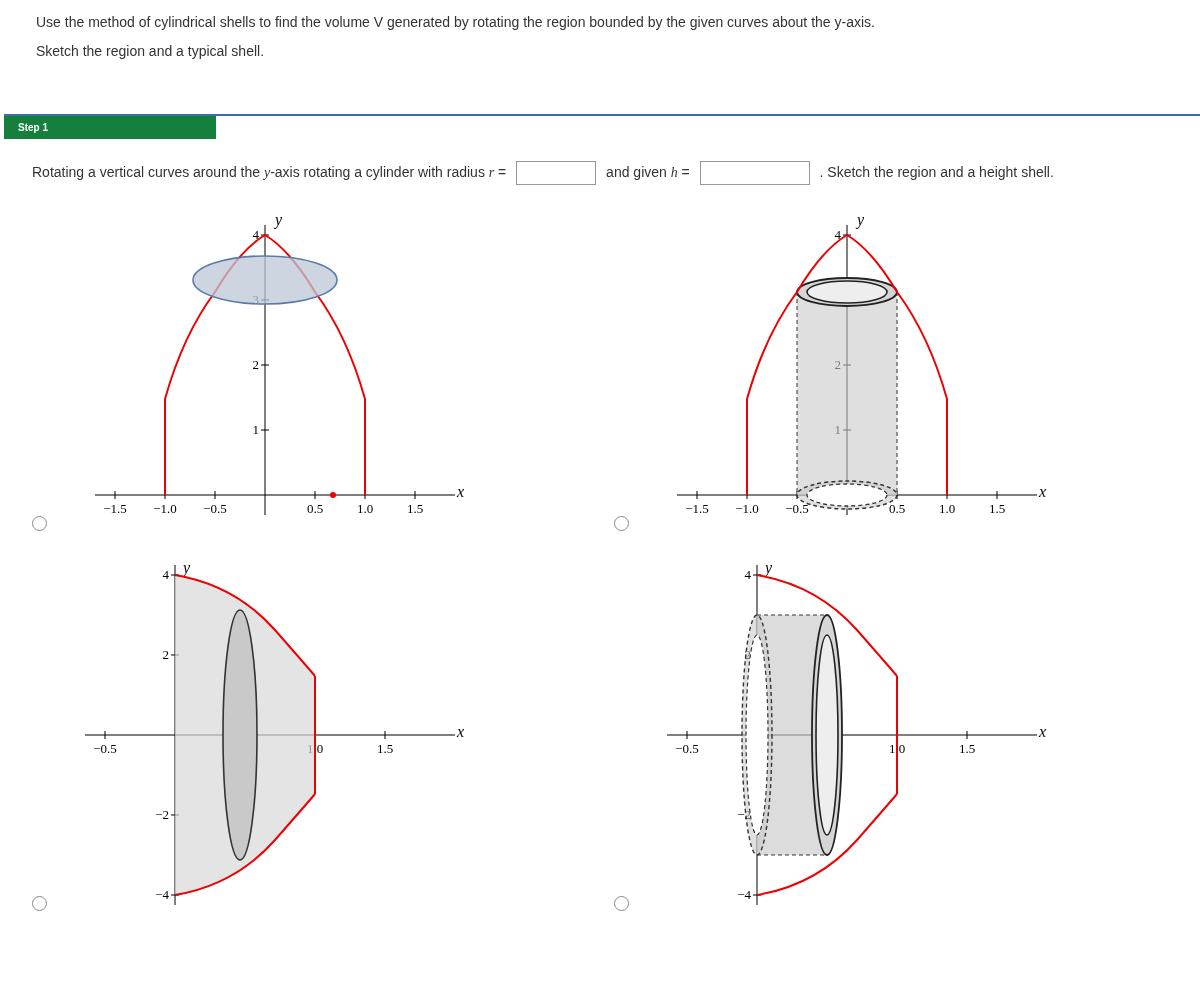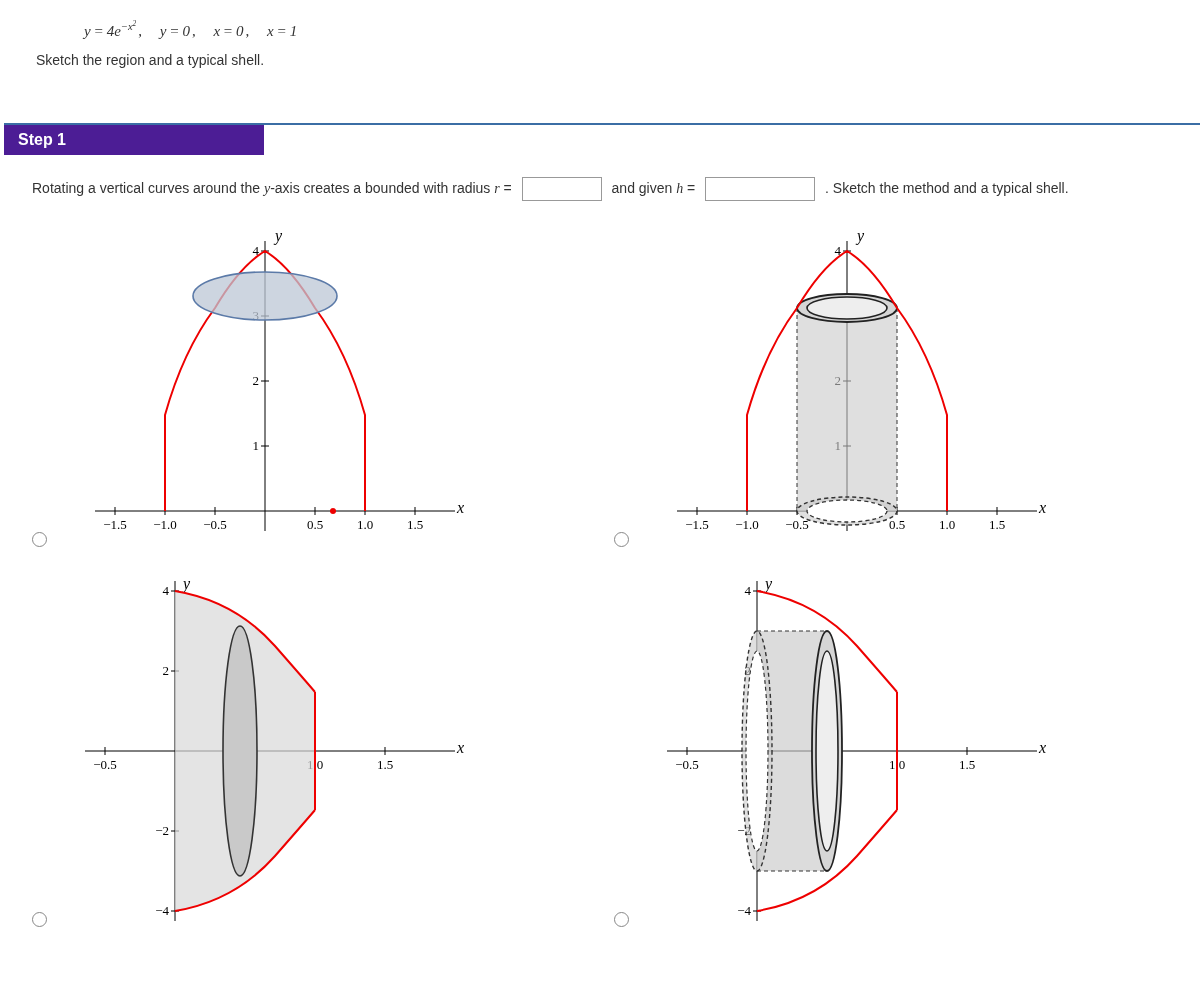--- a/index.html
+++ b/index.html
@@ -17,26 +17,26 @@
   .eqline .rm { font-style: normal; }
   .comma { font-style: normal; margin: 0 14px 0 2px; }
   .sketch-line { margin-top: 6px; }
   .step-bar {
     background: #fff;
     border-top: 2px solid #3b6ea5;
     margin-top: 28px;
   }
   .step-tab {
     display: inline-block;
-    background: #4c1d95;
+    background: #15803d;
     color: #fff;
     font-weight: bold;
-    font-size: 16px;
+    font-size: 10px;
     padding: 6px 14px;
-    width: 260px;
+    width: 212px;
   }
   .step-content { padding: 22px 14px 12px 28px; }
   .sentence { line-height: 1.6; vertical-align: middle; }
   .sentence .it { font-style: italic; font-family:'Times New Roman',serif; }
   .blank {
     display:inline-block;
     width: 80px; height: 24px;
     border: 1px solid #999;
     vertical-align: middle;
     margin: 0 6px;
@@ -66,40 +66,35 @@
   .graph {
     width: 400px;
     flex: 0 0 auto;
   }
   sup { font-size: 0.7em; }
 </style>
 </head>
 <body>
 
 <div class="problem-area">
-  <div class="eqline">
-    <span class="it">y</span> <span class="rm">=</span> 4<span class="it">e</span><sup>−<span class="it">x</span><sup>2</sup></sup><span class="comma">,</span>
-    <span class="it">y</span> <span class="rm">=</span> 0<span class="comma">,</span>
-    <span class="it">x</span> <span class="rm">=</span> 0<span class="comma">,</span>
-    <span class="it">x</span> <span class="rm">=</span> 1
-  </div>
+  <div class="problem-text">Use the method of cylindrical shells to find the volume V generated by rotating the region bounded by the given curves about the y-axis.</div>
   <div class="problem-text sketch-line">Sketch the region and a typical shell.</div>
 </div>
 
 <div class="step-bar">
   <div class="step-tab">Step 1</div>
 </div>
 
 <div class="step-content">
   <div class="sentence">
-    <span>Rotating a vertical curves around the </span><span class="it">y</span><span>-axis creates a bounded with radius </span><span class="it">r</span><span> = </span>
+    <span>Rotating a vertical curves around the </span><span class="it">y</span><span>-axis rotating a cylinder with radius </span><span class="it">r</span><span> = </span>
     <span class="blank"></span>
     <span> and given </span><span class="it">h</span><span> = </span>
     <span class="blank wide"></span>
-    <span> . Sketch the method and a typical shell.</span>
+    <span> . Sketch the region and a height shell.</span>
   </div>
 
   <div class="choices">
 
     <div class="choice">
       <div class="radio"></div>
       <svg class="graph" viewBox="0 0 400 330">
 
         <line x1="30" y1="290" x2="390" y2="290" stroke="#000"></line>
         <line x1="200" y1="20" x2="200" y2="310" stroke="#000"></line>

